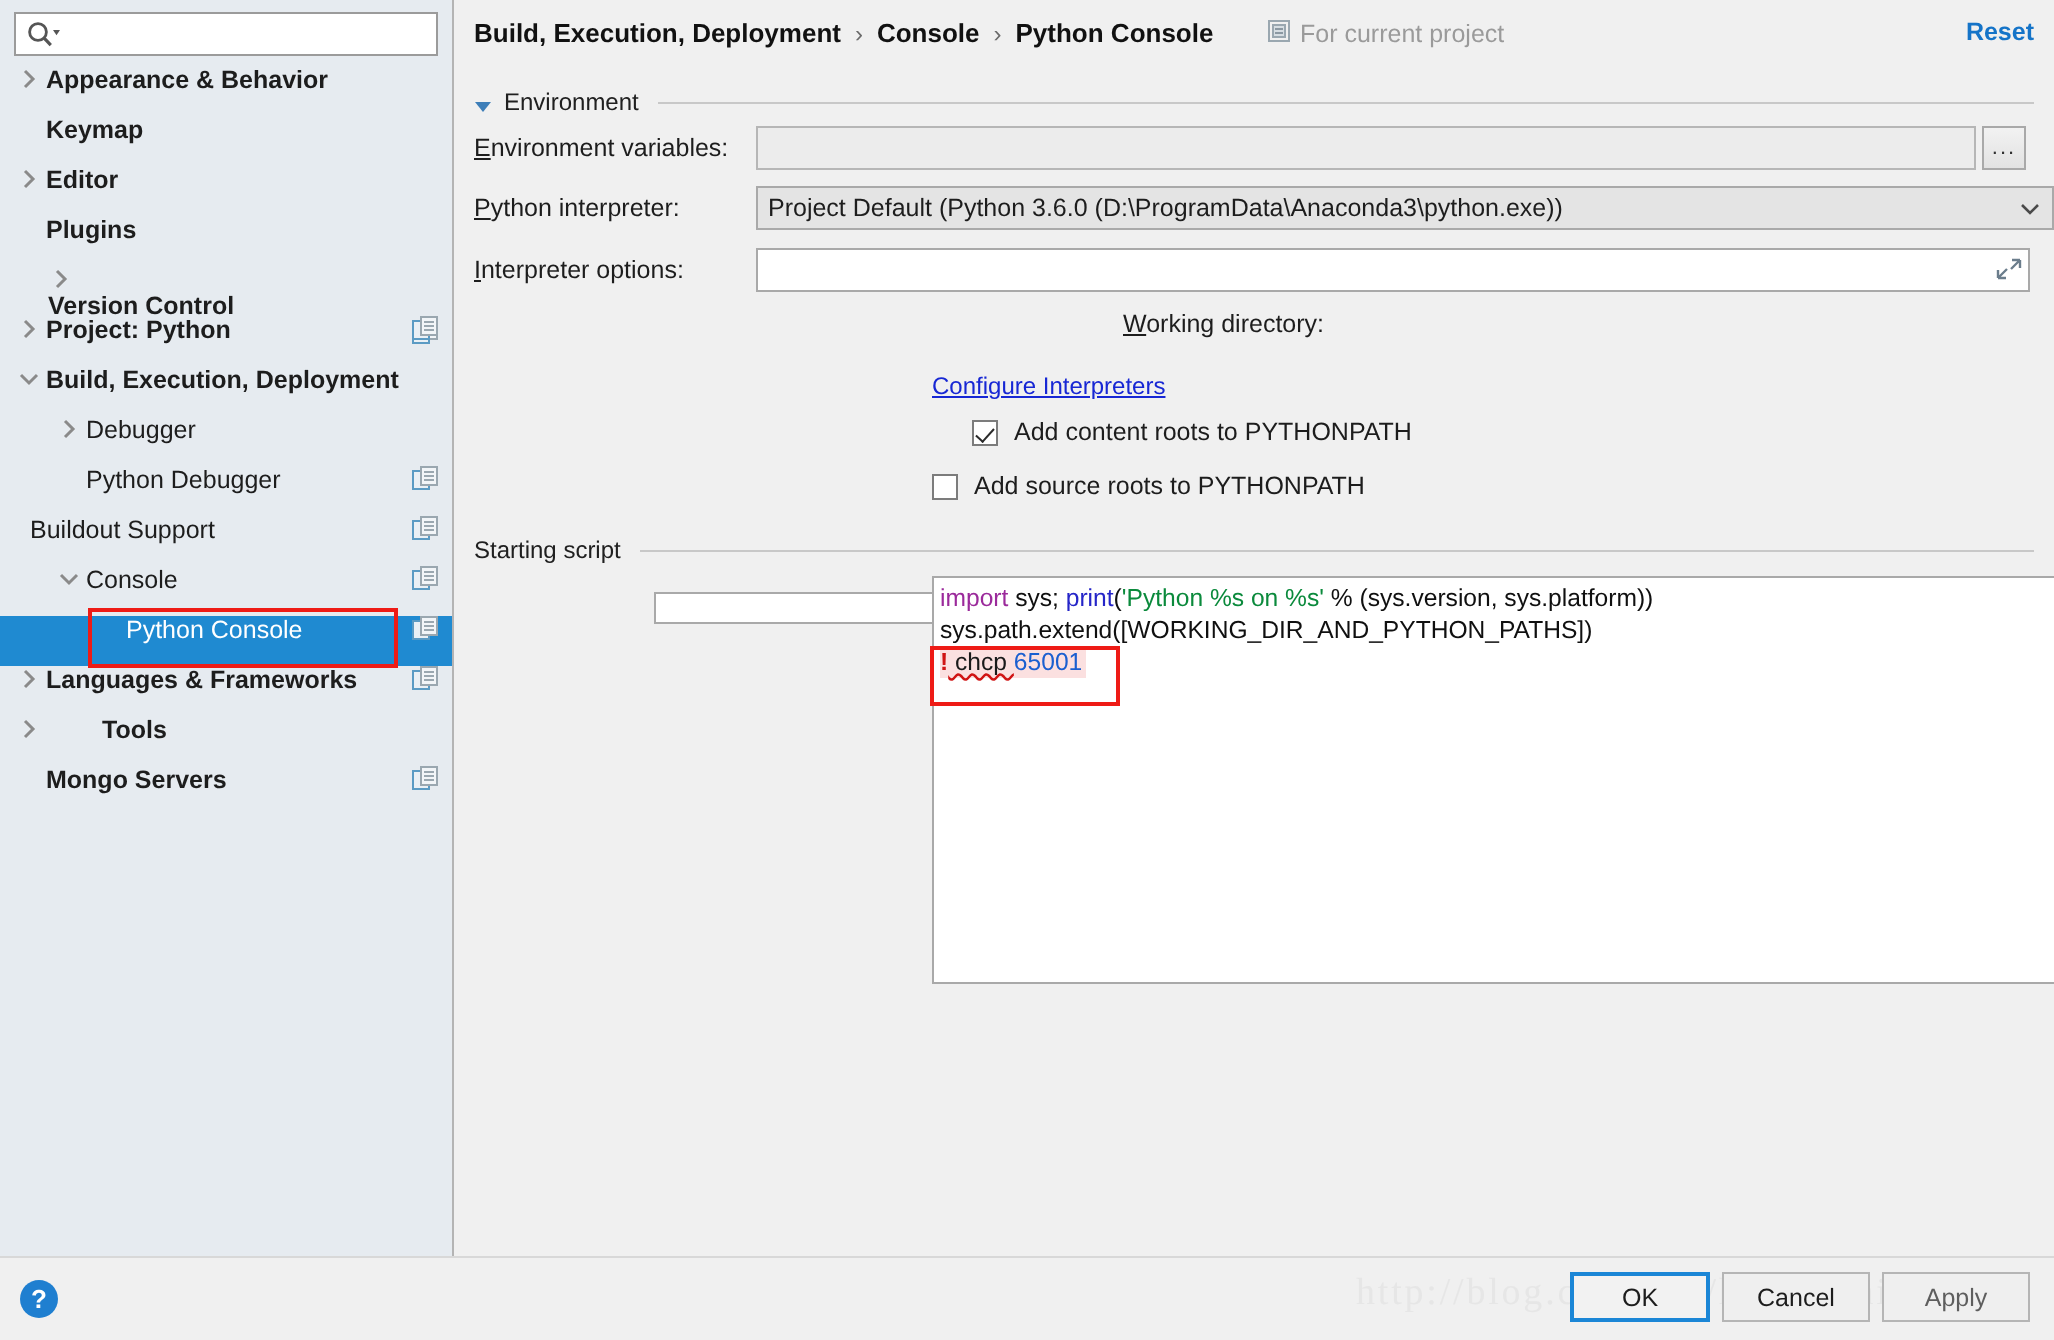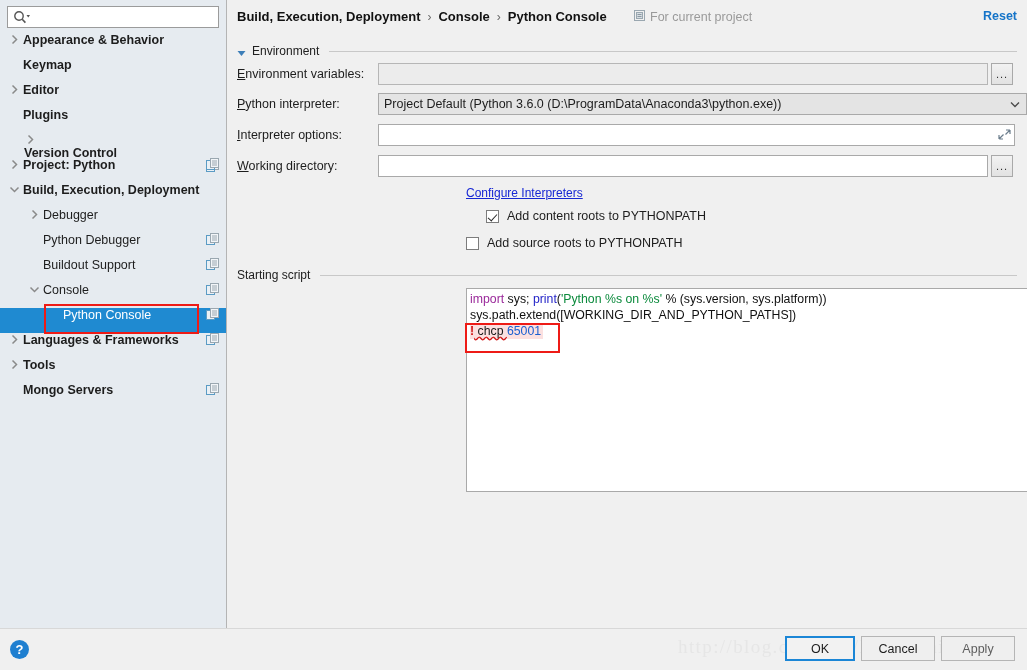--- a/index.html
+++ b/index.html
@@ -288,32 +288,32 @@
           <span class="arrow"></span>
           <span class="label">Python Debugger</span>
           <span class="badge"><svg width="14" height="14" viewBox="0 0 14 14">
               <rect x="0.5" y="2.5" width="8" height="9" fill="#eaf0f5" stroke="#5b9bc4"></rect>
               <rect x="4.5" y="0.5" width="8" height="9" fill="#f2f5f8" stroke="#9aa7b0"></rect>
               <line x1="6" y1="3" x2="11" y2="3" stroke="#9aa7b0"></line>
               <line x1="6" y1="5" x2="11" y2="5" stroke="#9aa7b0"></line>
               <line x1="6" y1="7" x2="11" y2="7" stroke="#9aa7b0"></line>
             </svg></span>
         </div>
+        <div class="node" style="">
+          <span class="arrow"></span>
+          <span class="label">Buildout Support</span>
+          <span class="badge"><svg width="14" height="14" viewBox="0 0 14 14">
+              <rect x="0.5" y="2.5" width="8" height="9" fill="#eaf0f5" stroke="#5b9bc4"></rect>
+              <rect x="4.5" y="0.5" width="8" height="9" fill="#f2f5f8" stroke="#9aa7b0"></rect>
+              <line x1="6" y1="3" x2="11" y2="3" stroke="#9aa7b0"></line>
+              <line x1="6" y1="5" x2="11" y2="5" stroke="#9aa7b0"></line>
+              <line x1="6" y1="7" x2="11" y2="7" stroke="#9aa7b0"></line>
+            </svg></span>
+        </div>
         <div class="node" style="padding-left: 28px;">
-          <span class="arrow"></span>
-          <span class="label">Buildout Support</span>
-          <span class="badge"><svg width="14" height="14" viewBox="0 0 14 14">
-              <rect x="0.5" y="2.5" width="8" height="9" fill="#eaf0f5" stroke="#5b9bc4"></rect>
-              <rect x="4.5" y="0.5" width="8" height="9" fill="#f2f5f8" stroke="#9aa7b0"></rect>
-              <line x1="6" y1="3" x2="11" y2="3" stroke="#9aa7b0"></line>
-              <line x1="6" y1="5" x2="11" y2="5" stroke="#9aa7b0"></line>
-              <line x1="6" y1="7" x2="11" y2="7" stroke="#9aa7b0"></line>
-            </svg></span>
-        </div>
-        <div class="node" style="padding-left: 28px;">
           <span class="arrow">
             <svg width="13" height="13" viewBox="0 0 13 13">
               <path d="M2.5 4.5 L6.5 8.5 L10.5 4.5" fill="none" stroke="#8a8a8a" stroke-width="1.5"></path>
             </svg>
           </span>
           <span class="label">Console</span>
           <span class="badge"><svg width="14" height="14" viewBox="0 0 14 14">
               <rect x="0.5" y="2.5" width="8" height="9" fill="#eaf0f5" stroke="#5b9bc4"></rect>
               <rect x="4.5" y="0.5" width="8" height="9" fill="#f2f5f8" stroke="#9aa7b0"></rect>
               <line x1="6" y1="3" x2="11" y2="3" stroke="#9aa7b0"></line>
@@ -340,21 +340,21 @@
           </span>
           <span class="label">Languages &amp; Frameworks</span>
           <span class="badge"><svg width="14" height="14" viewBox="0 0 14 14">
               <rect x="0.5" y="2.5" width="8" height="9" fill="#eaf0f5" stroke="#5b9bc4"></rect>
               <rect x="4.5" y="0.5" width="8" height="9" fill="#f2f5f8" stroke="#9aa7b0"></rect>
               <line x1="6" y1="3" x2="11" y2="3" stroke="#9aa7b0"></line>
               <line x1="6" y1="5" x2="11" y2="5" stroke="#9aa7b0"></line>
               <line x1="6" y1="7" x2="11" y2="7" stroke="#9aa7b0"></line>
             </svg></span>
         </div>
-        <div class="node bold" style="padding-left: 8px;">
+        <div class="node bold" style="padding-left: 8px; gap: 28px;">
           <span class="arrow">
             <svg width="13" height="13" viewBox="0 0 13 13">
               <path d="M4.5 2.5 L8.5 6.5 L4.5 10.5" fill="none" stroke="#8a8a8a" stroke-width="1.5"></path>
             </svg>
           </span>
           <span class="label">Tools</span>
         </div>
         <div class="node bold" style="padding-left: 8px;">
           <span class="arrow"></span>
           <span class="label">Mongo Servers</span>
@@ -436,21 +436,21 @@
         <input class="txt" style="width: 637px;" type="text" value="">
         <span class="expand-ico">
           <svg width="13" height="13" viewBox="0 0 13 13">
             <path d="M12 2 L12 6 M12 2 L8 2 M12 2 L7.5 6.5" stroke="#6b7d8c" stroke-width="1.2" fill="none"></path>
             <path d="M1 11 L1 7 M1 11 L5 11 M1 11 L5.5 6.5" stroke="#6b7d8c" stroke-width="1.2" fill="none"></path>
           </svg>
         </span>
       </div>
     </div>
 
-    <div class="field-row" style="top:155px; width:790px;">
+    <div class="field-row" style="top:155px; width:790px;flex-direction:column;">
       <span class="field-label">
         <u>W</u><span>orking directory:</span>
       </span>
       <input class="txt" style="width: 610px;" type="text" value="">
       <div class="browse-btn">
         <span class="dots">...</span>
       </div>
     </div>
 
     <div id="configure-link">Configure Interpreters</div>

